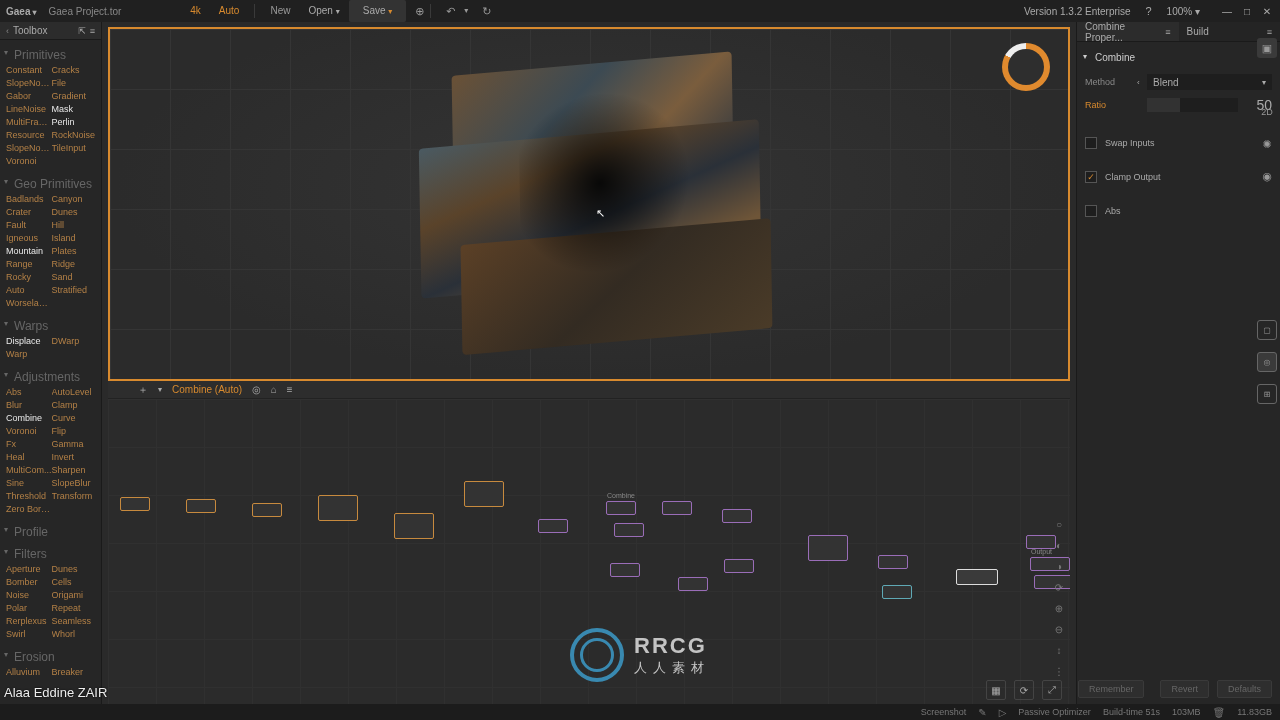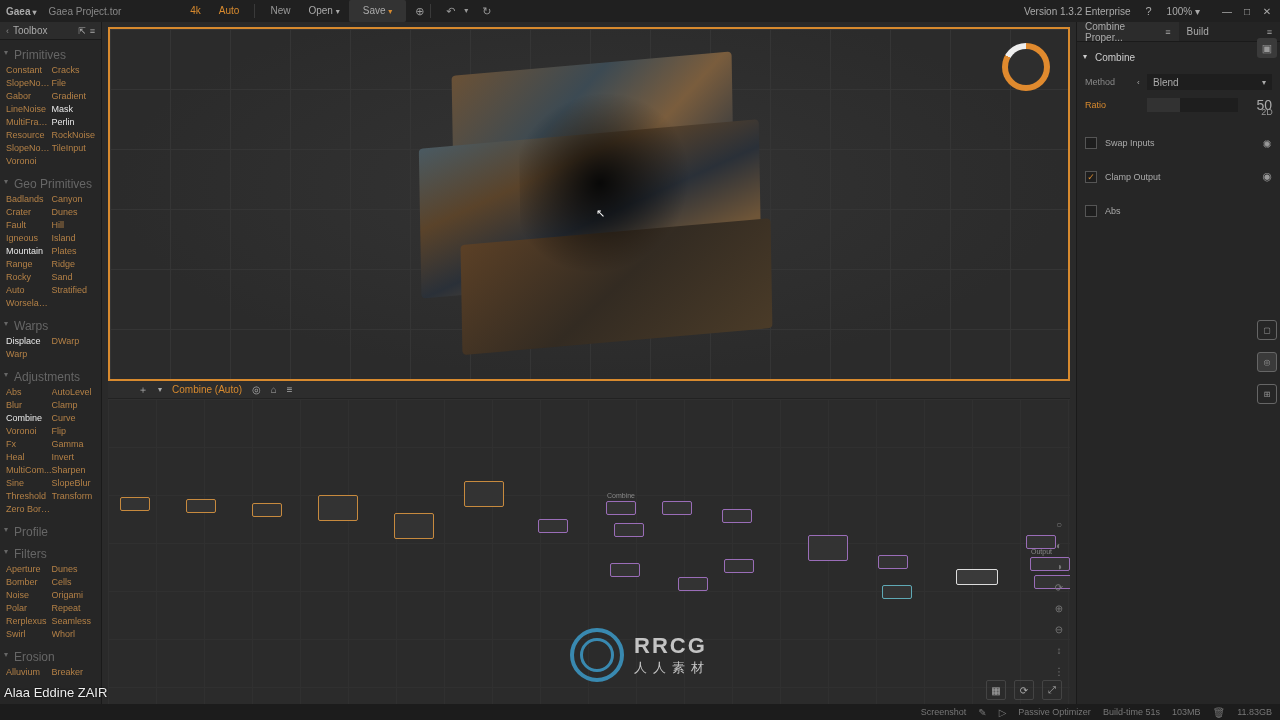--- a/index.html
+++ b/index.html
@@ -365,20 +365,26 @@
         </div>
       <div class="chk">
           <span class="box on"></span>
           <span class="txt">Clamp Output</span>
         </div>
       <div class="chk">
           <span class="box"></span>
           <span class="txt">Abs</span>
         </div>
     </div>
+    <div class="rp-foot">
+      <span class="btn">Remember</span>
+      <span style="flex:1"></span>
+      <span class="btn">Revert</span>
+      <span class="btn">Defaults</span>
+    </div>
   </div>
 </div>
 
 <div class="status">
   <span class="spacer"></span>
   <span>Screenshot</span>
   <span class="ico">✎</span>
   <span class="ico">▷</span>
   <span>Passive Optimizer</span>
   <span>Build-time 51s</span>

